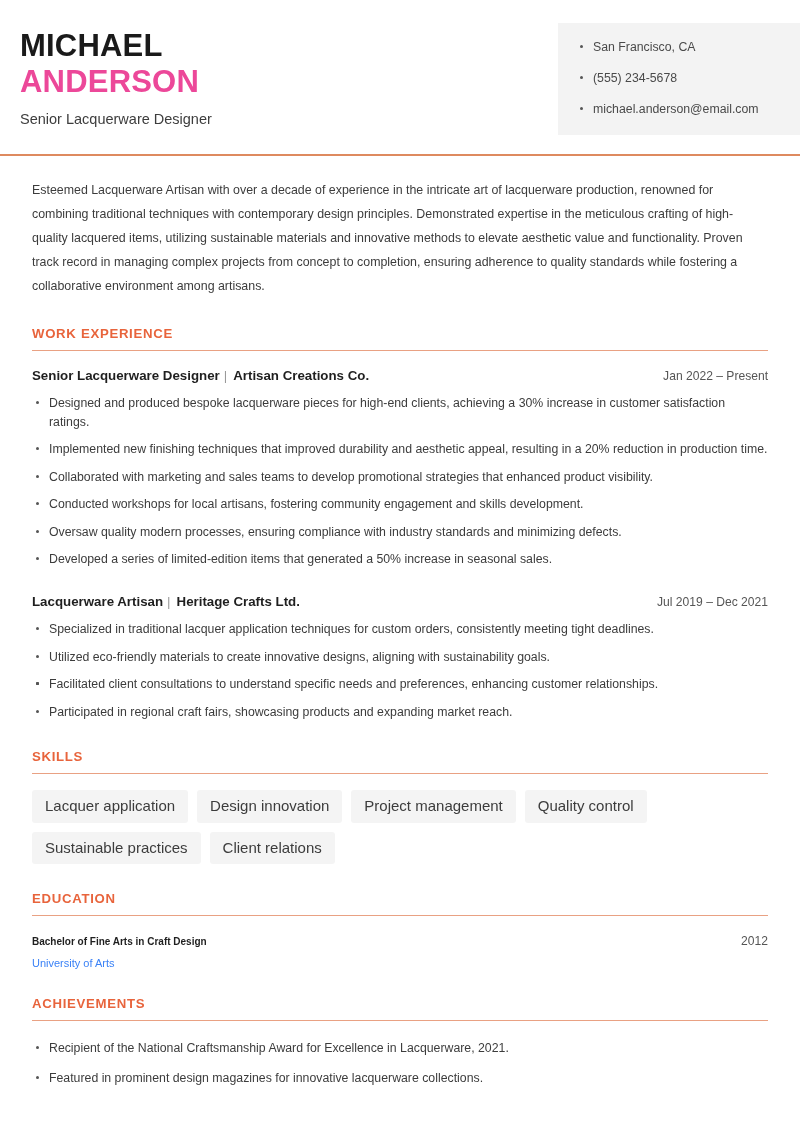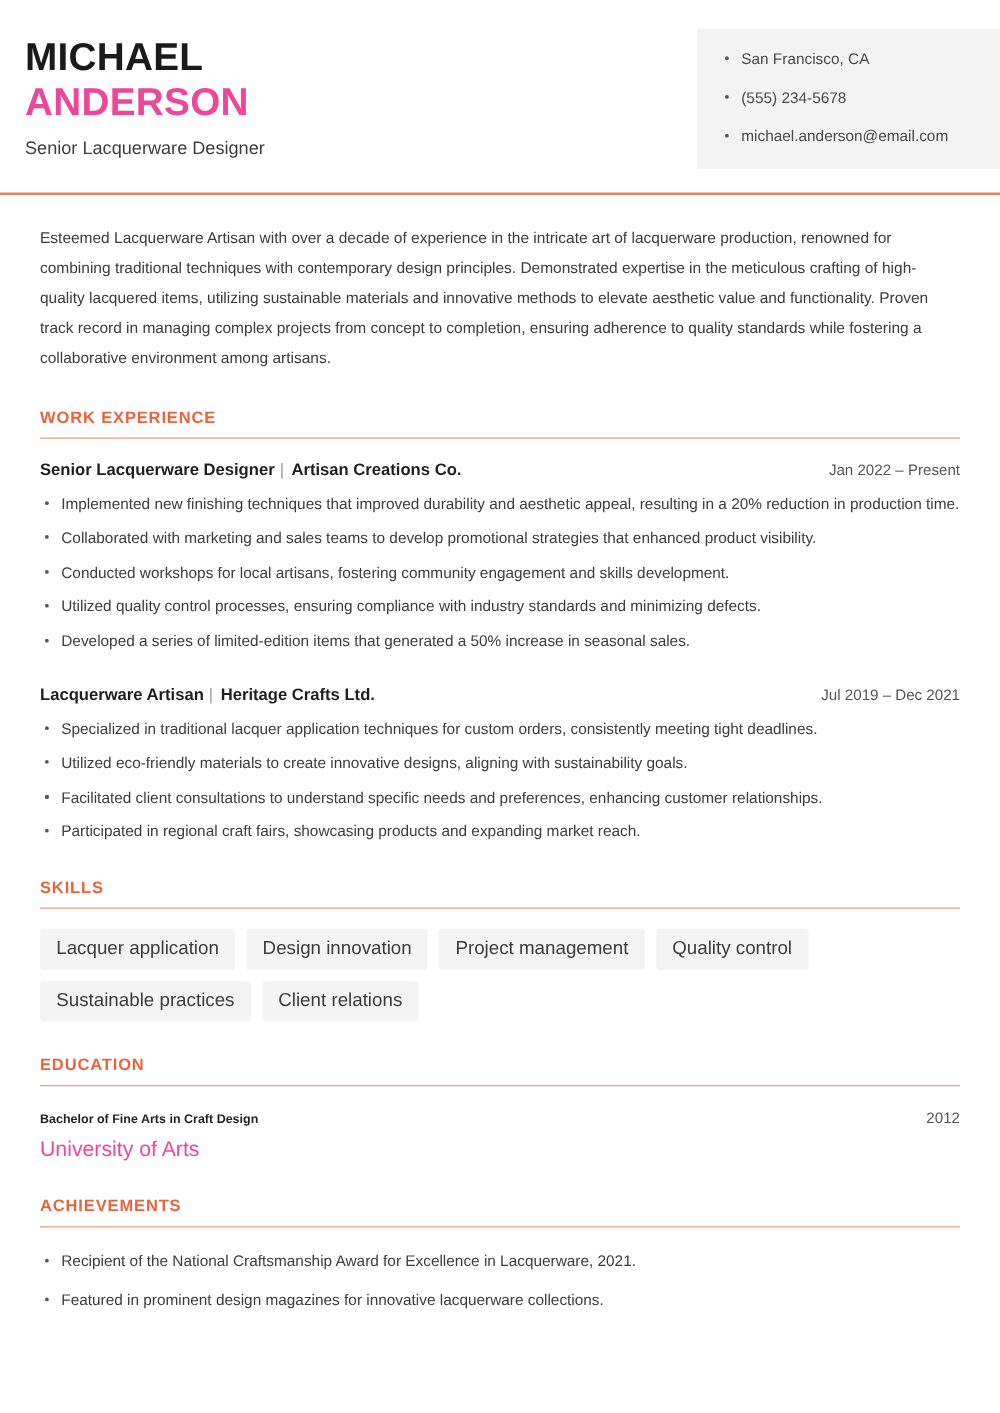--- a/index.html
+++ b/index.html
@@ -184,22 +184,22 @@
     font-size: 10px;
     font-weight: bold;
     color: #1f1f1f;
   }
   .edu-year {
     font-size: 12.1px;
     color: #555555;
     white-space: nowrap;
   }
   .edu-school {
-    font-size: 17px;
-    color: #ec4899;
+    font-size: 11px;
+    color: #3b82f6;
     margin-top: 9px;
   }
 
   .ach-list { margin-top: 18px; }
   .ach-list ul.bullets li { margin-bottom: 11px; }
 </style>
 </head>
 <body>
 
 <div class="page">
@@ -236,24 +236,25 @@
       <div class="section-rule"></div>
 
       <div class="entry">
         <div class="entry-head">
           <div class="entry-title">
             <span>Senior Lacquerware Designer</span><span class="entry-sep">|</span><span>Artisan Creations Co.</span>
           </div>
           <div class="entry-date">Jan 2022 – Present</div>
         </div>
         <ul class="bullets">
+          <li><span class="dot"></span><span>Designed and produced bespoke lacquerware pieces for high-end clients, achieving a 30% increase in customer satisfaction ratings.</span></li>
           <li><span class="dot"></span><span>Implemented new finishing techniques that improved durability and aesthetic appeal, resulting in a 20% reduction in production time.</span></li>
           <li><span class="dot"></span><span>Collaborated with marketing and sales teams to develop promotional strategies that enhanced product visibility.</span></li>
           <li><span class="dot"></span><span>Conducted workshops for local artisans, fostering community engagement and skills development.</span></li>
-          <li><span class="dot"></span><span>Utilized quality control processes, ensuring compliance with industry standards and minimizing defects.</span></li>
+          <li><span class="dot"></span><span>Oversaw quality modern processes, ensuring compliance with industry standards and minimizing defects.</span></li>
           <li><span class="dot"></span><span>Developed a series of limited-edition items that generated a 50% increase in seasonal sales.</span></li>
         </ul>
       </div>
 
       <div class="entry" style="margin-top:25px;">
         <div class="entry-head">
           <div class="entry-title">
             <span>Lacquerware Artisan</span><span class="entry-sep">|</span><span>Heritage Crafts Ltd.</span>
           </div>
           <div class="entry-date">Jul 2019 – Dec 2021</div>

